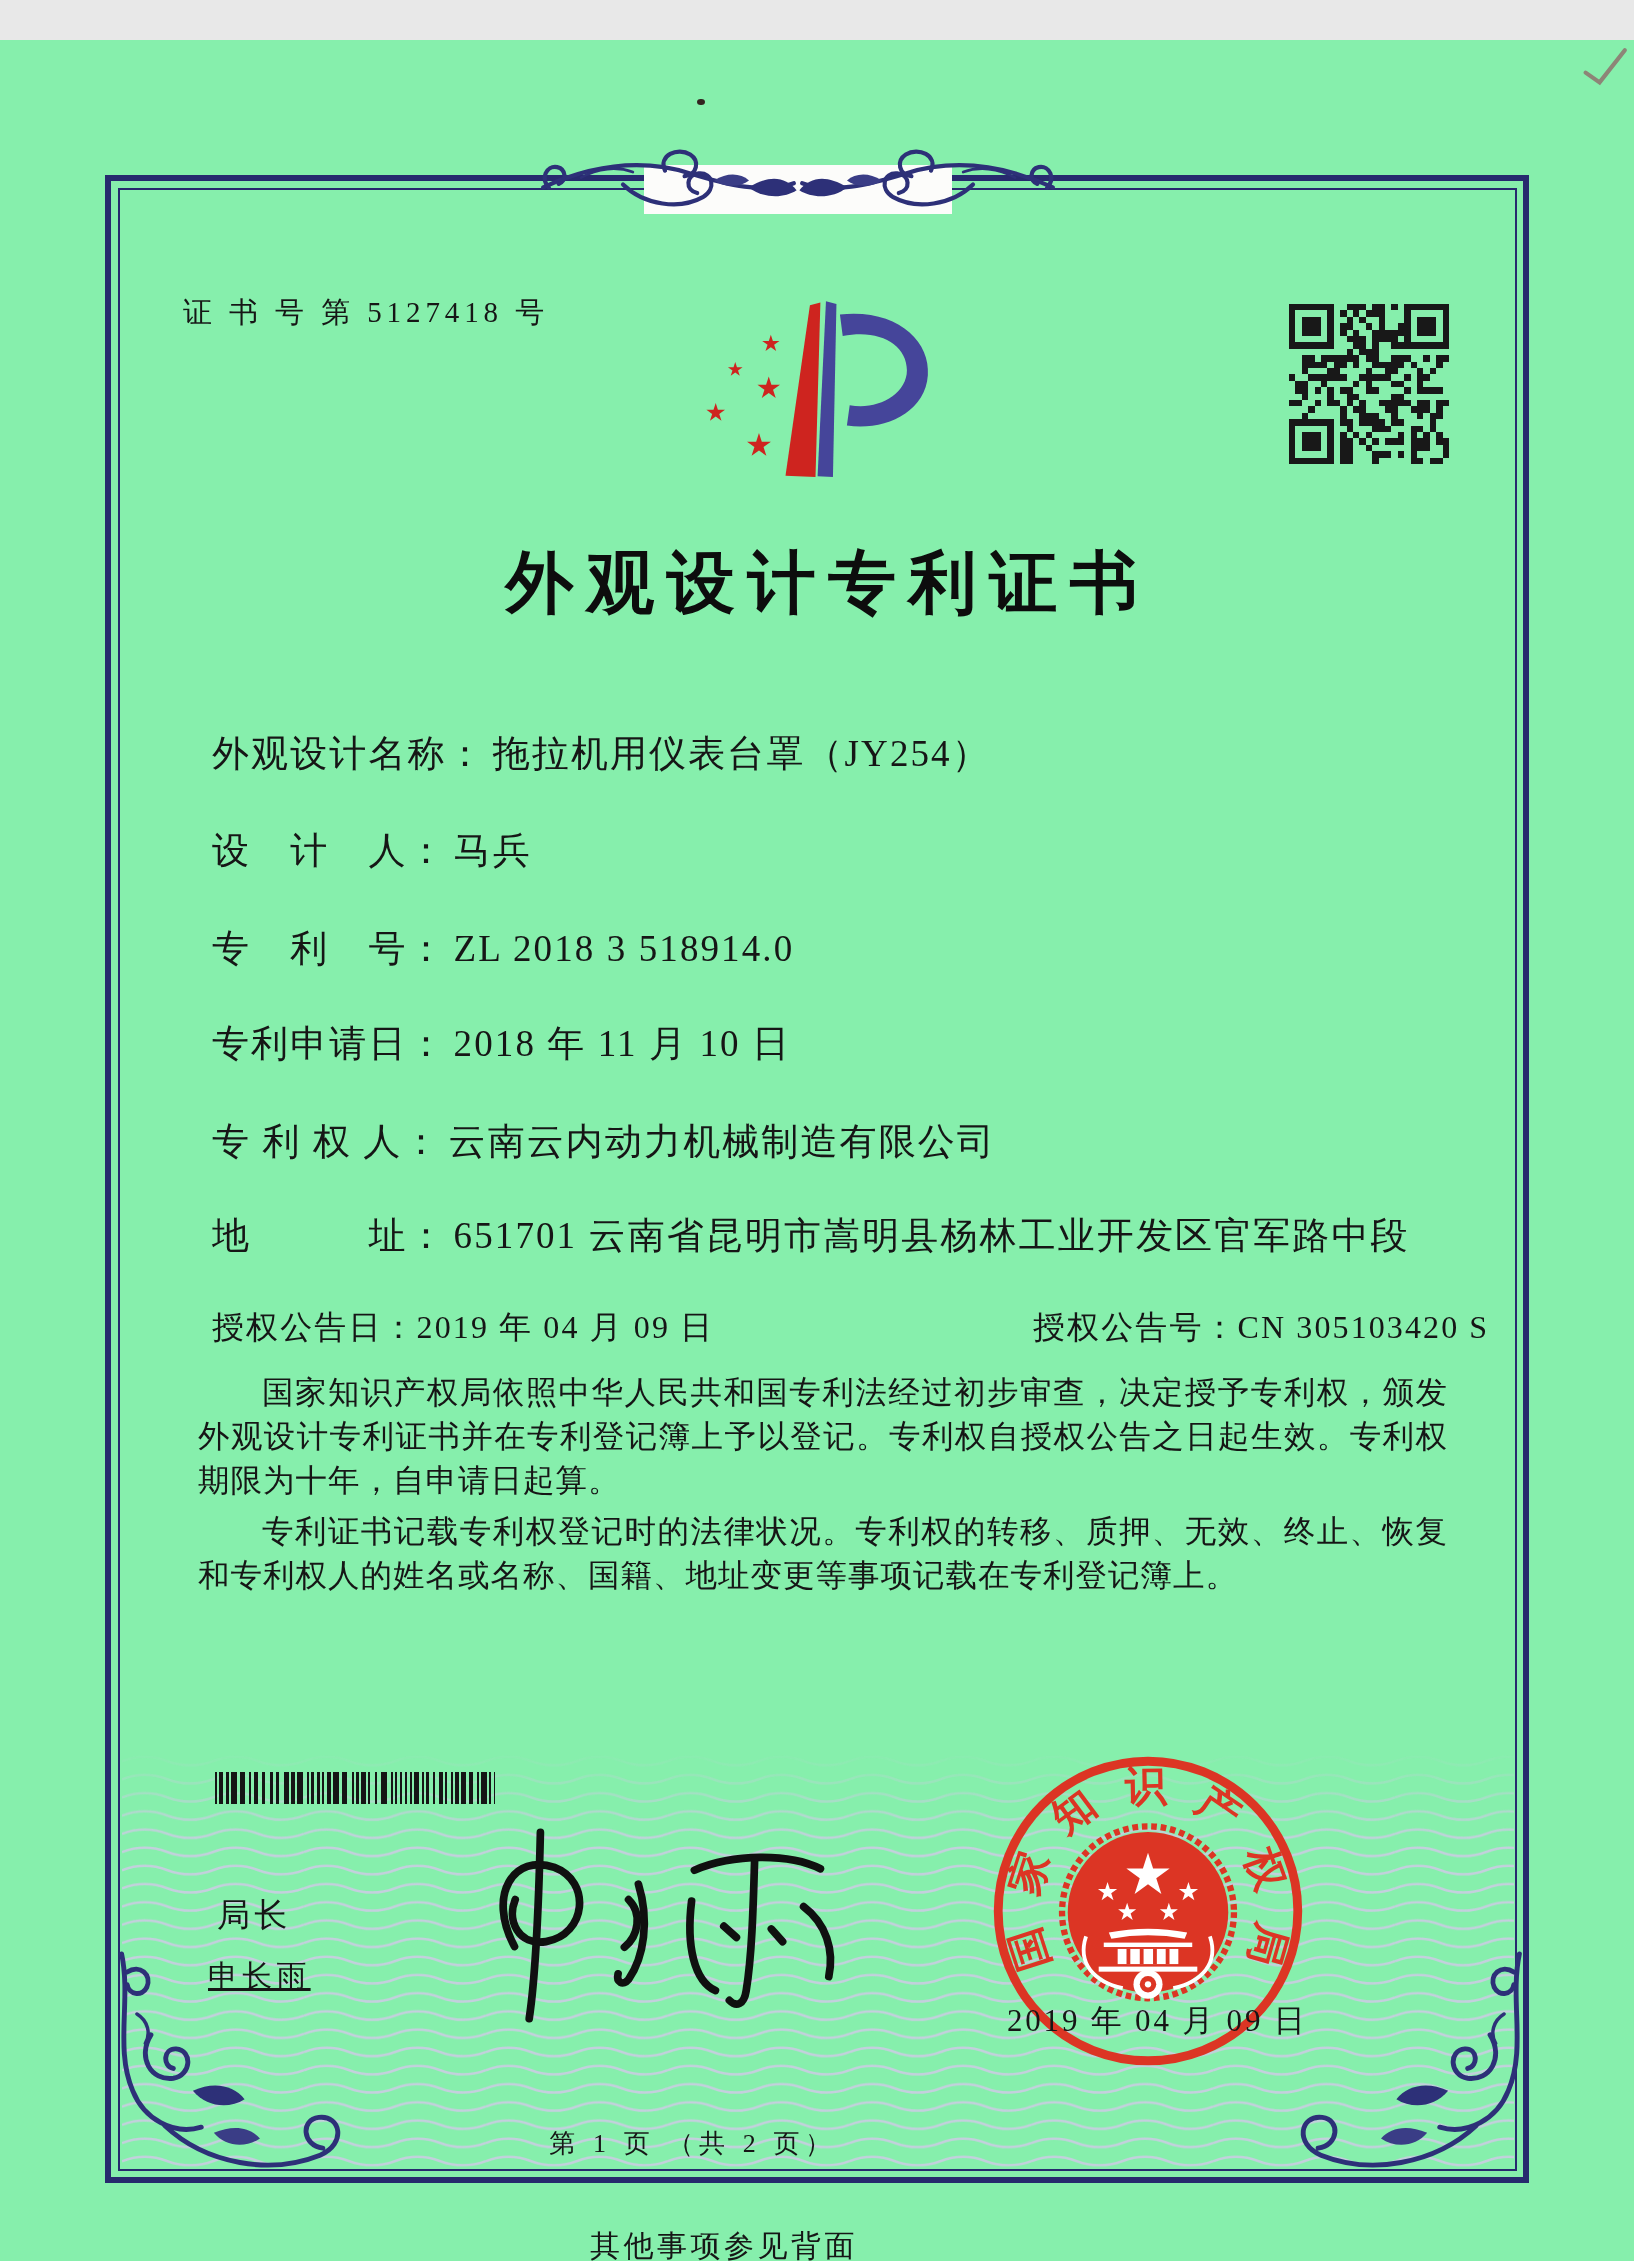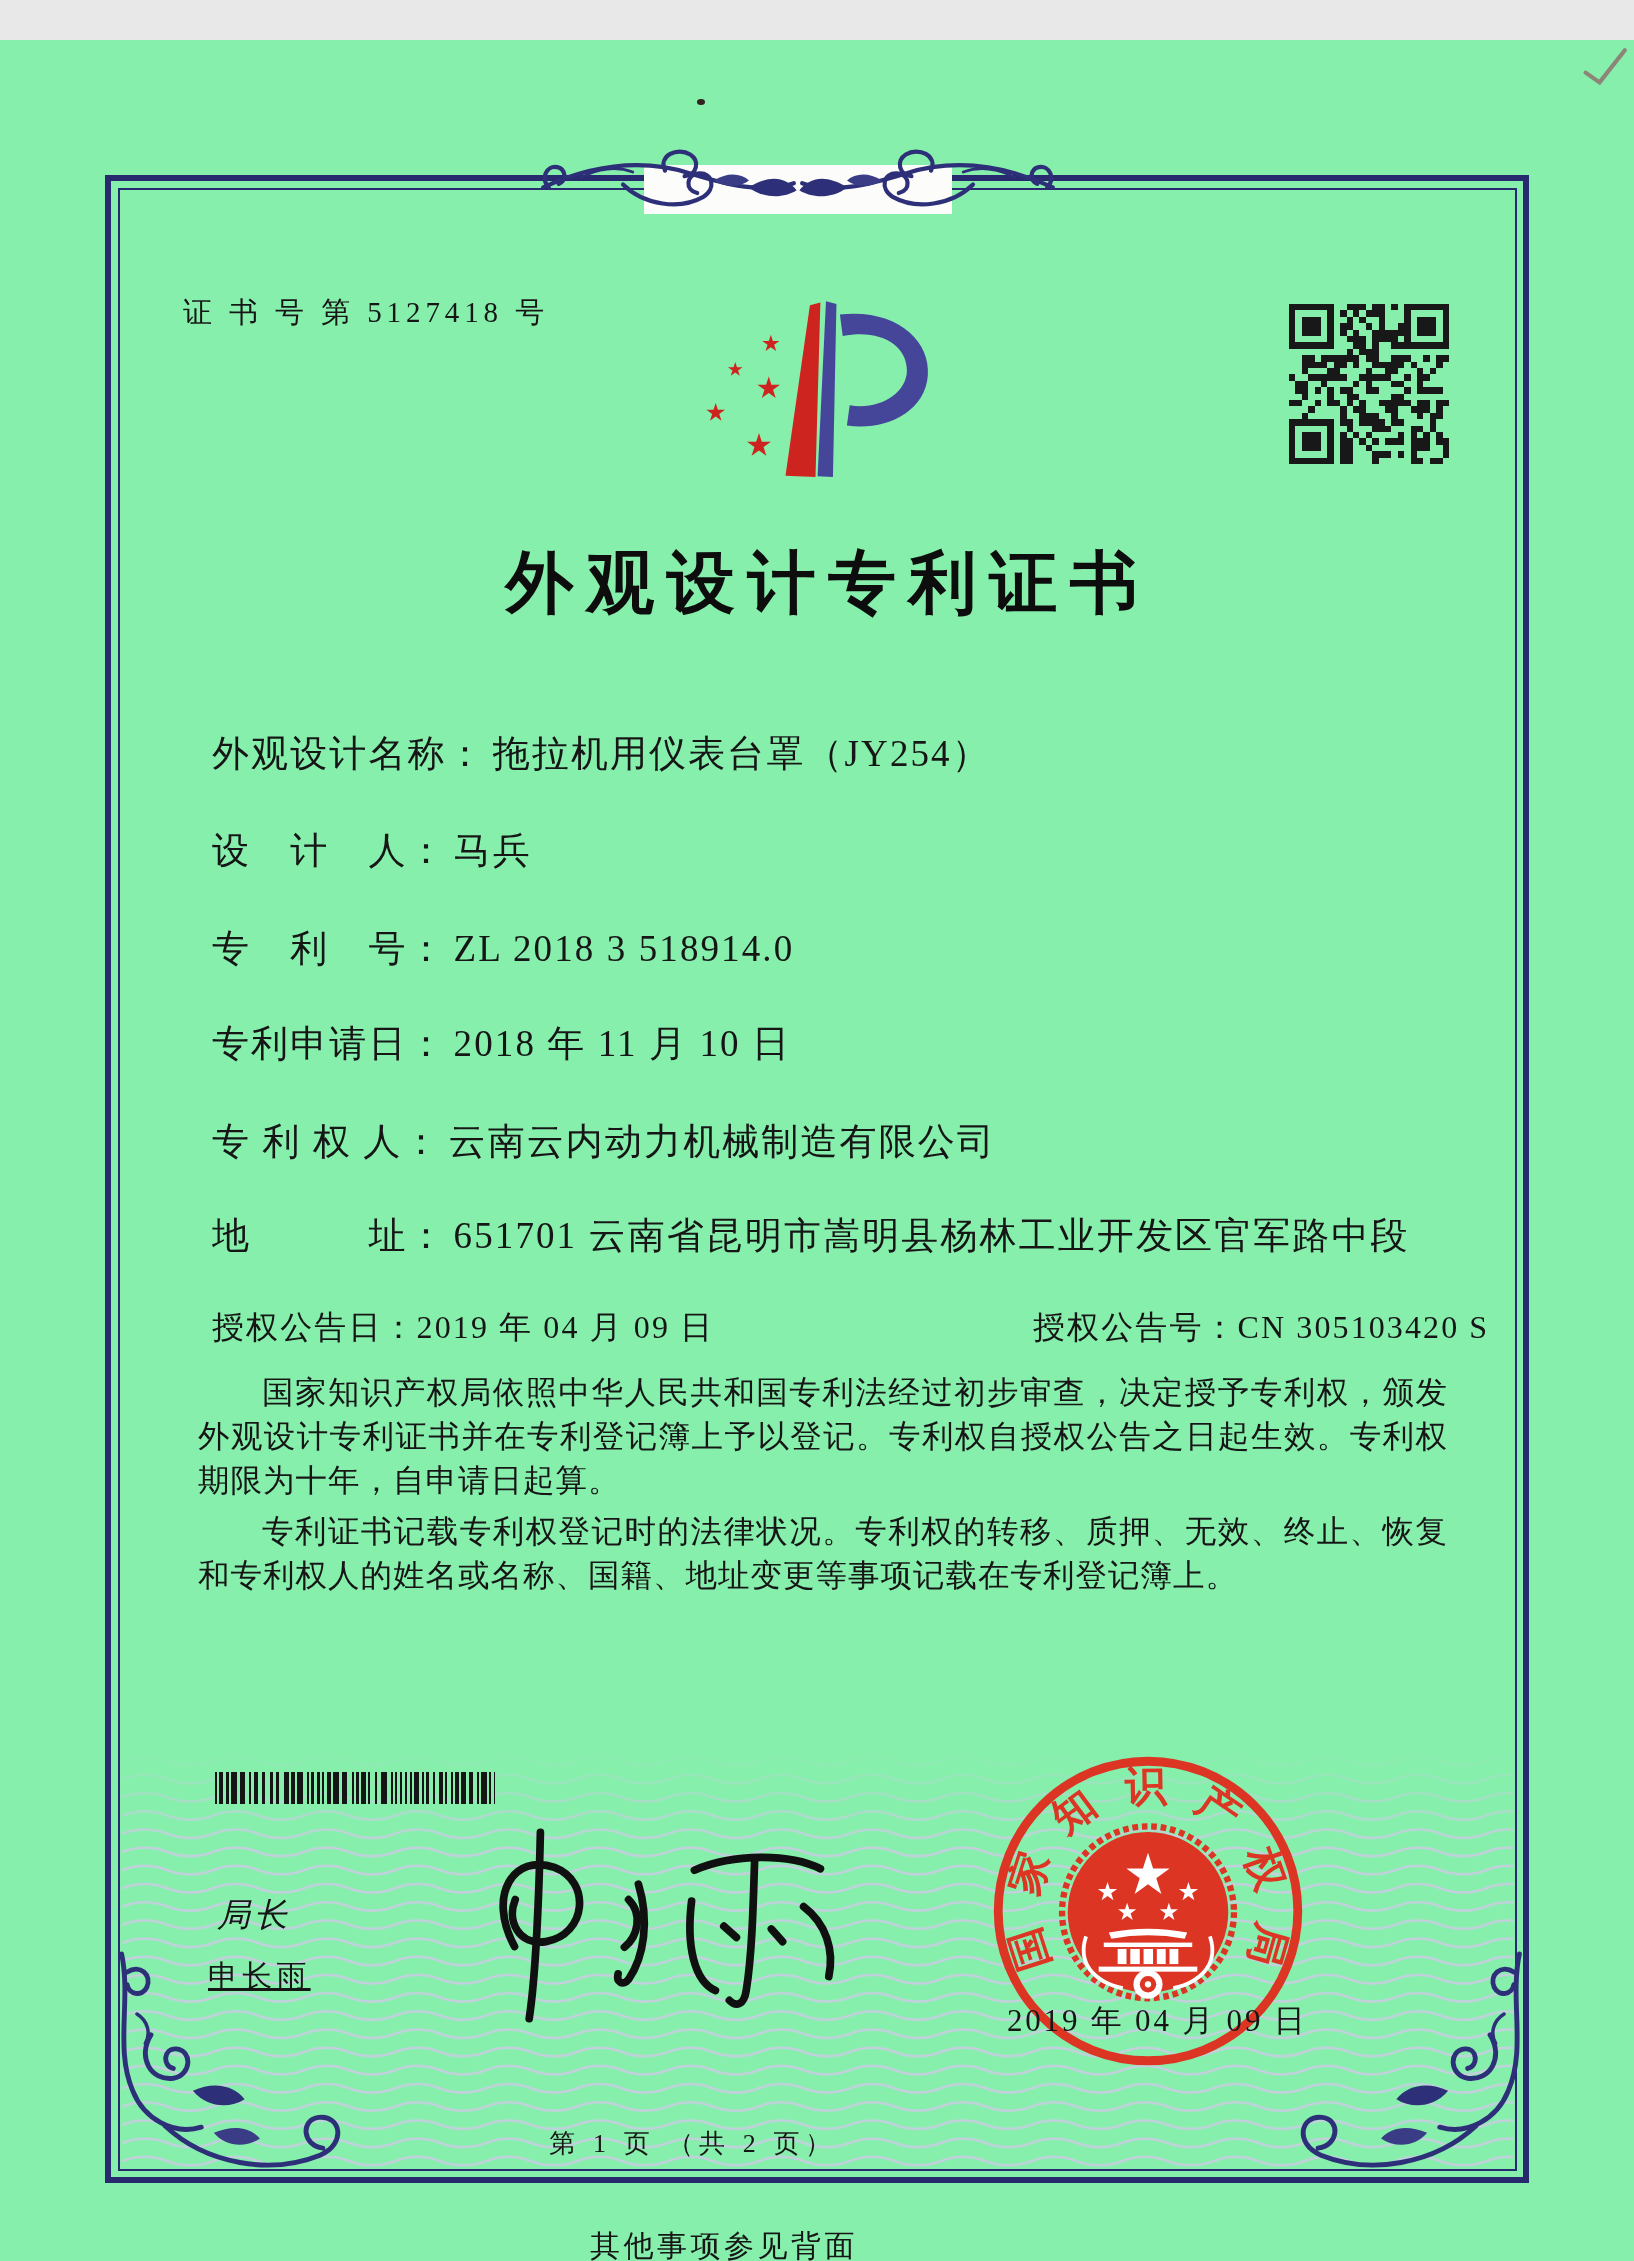--- a/index.html
+++ b/index.html
@@ -21,21 +21,21 @@
          font-family:"Liberation Sans","DejaVu Sans",sans-serif;font-weight:900;
          font-size:68px;letter-spacing:12.6px;color:#0d0d0d;white-space:nowrap;}
   .field-row{position:absolute;left:212px;font-size:37px;letter-spacing:2.1px;white-space:nowrap;}
   .field-row .lbl{margin-right:7px;}
   .grant-row{position:absolute;left:212px;top:1266px;font-size:32px;letter-spacing:2.1px;white-space:nowrap;}
   .grant-no{position:absolute;left:821px;top:0;}
   .body-text{position:absolute;left:198px;top:1331px;width:1250px;font-size:31.5px;
              line-height:44px;letter-spacing:1px;text-align:justify;}
   .body-text p{margin:0 0 7px 0;text-indent:64px;}
   .barcode{position:absolute;left:215px;top:1732px;width:280px;height:32px;}
-  .officer{position:absolute;left:217px;top:1853px;font-size:33px;letter-spacing:4.2px;font-style:italic;}
+  .officer{position:absolute;left:217px;top:1853px;font-size:33px;letter-spacing:4.2px;}
   .officer-name{position:absolute;left:208px;top:1916px;font-size:30px;letter-spacing:4.2px;text-decoration:underline;}
   .signature{position:absolute;left:448px;top:1763px;width:448px;height:245px;}
   .seal{position:absolute;left:990px;top:1713px;width:316px;height:316px;}
   .seal-date{position:absolute;left:1007px;top:1960px;font-size:31px;letter-spacing:2.8px;white-space:nowrap;z-index:6;}
   .page-footer{position:absolute;left:693px;top:2086px;transform:translateX(-50%);
                font-size:26px;letter-spacing:5.6px;white-space:nowrap;}
   .back-note{position:absolute;left:724px;top:2186px;transform:translateX(-50%);
              font-size:30px;letter-spacing:3.5px;white-space:nowrap;}
   .ornament-top{position:absolute;left:539px;top:104px;width:518px;height:91px;z-index:3;}
   .corner-bl{position:absolute;left:109px;top:1911px;width:274px;height:228px;z-index:2;}

